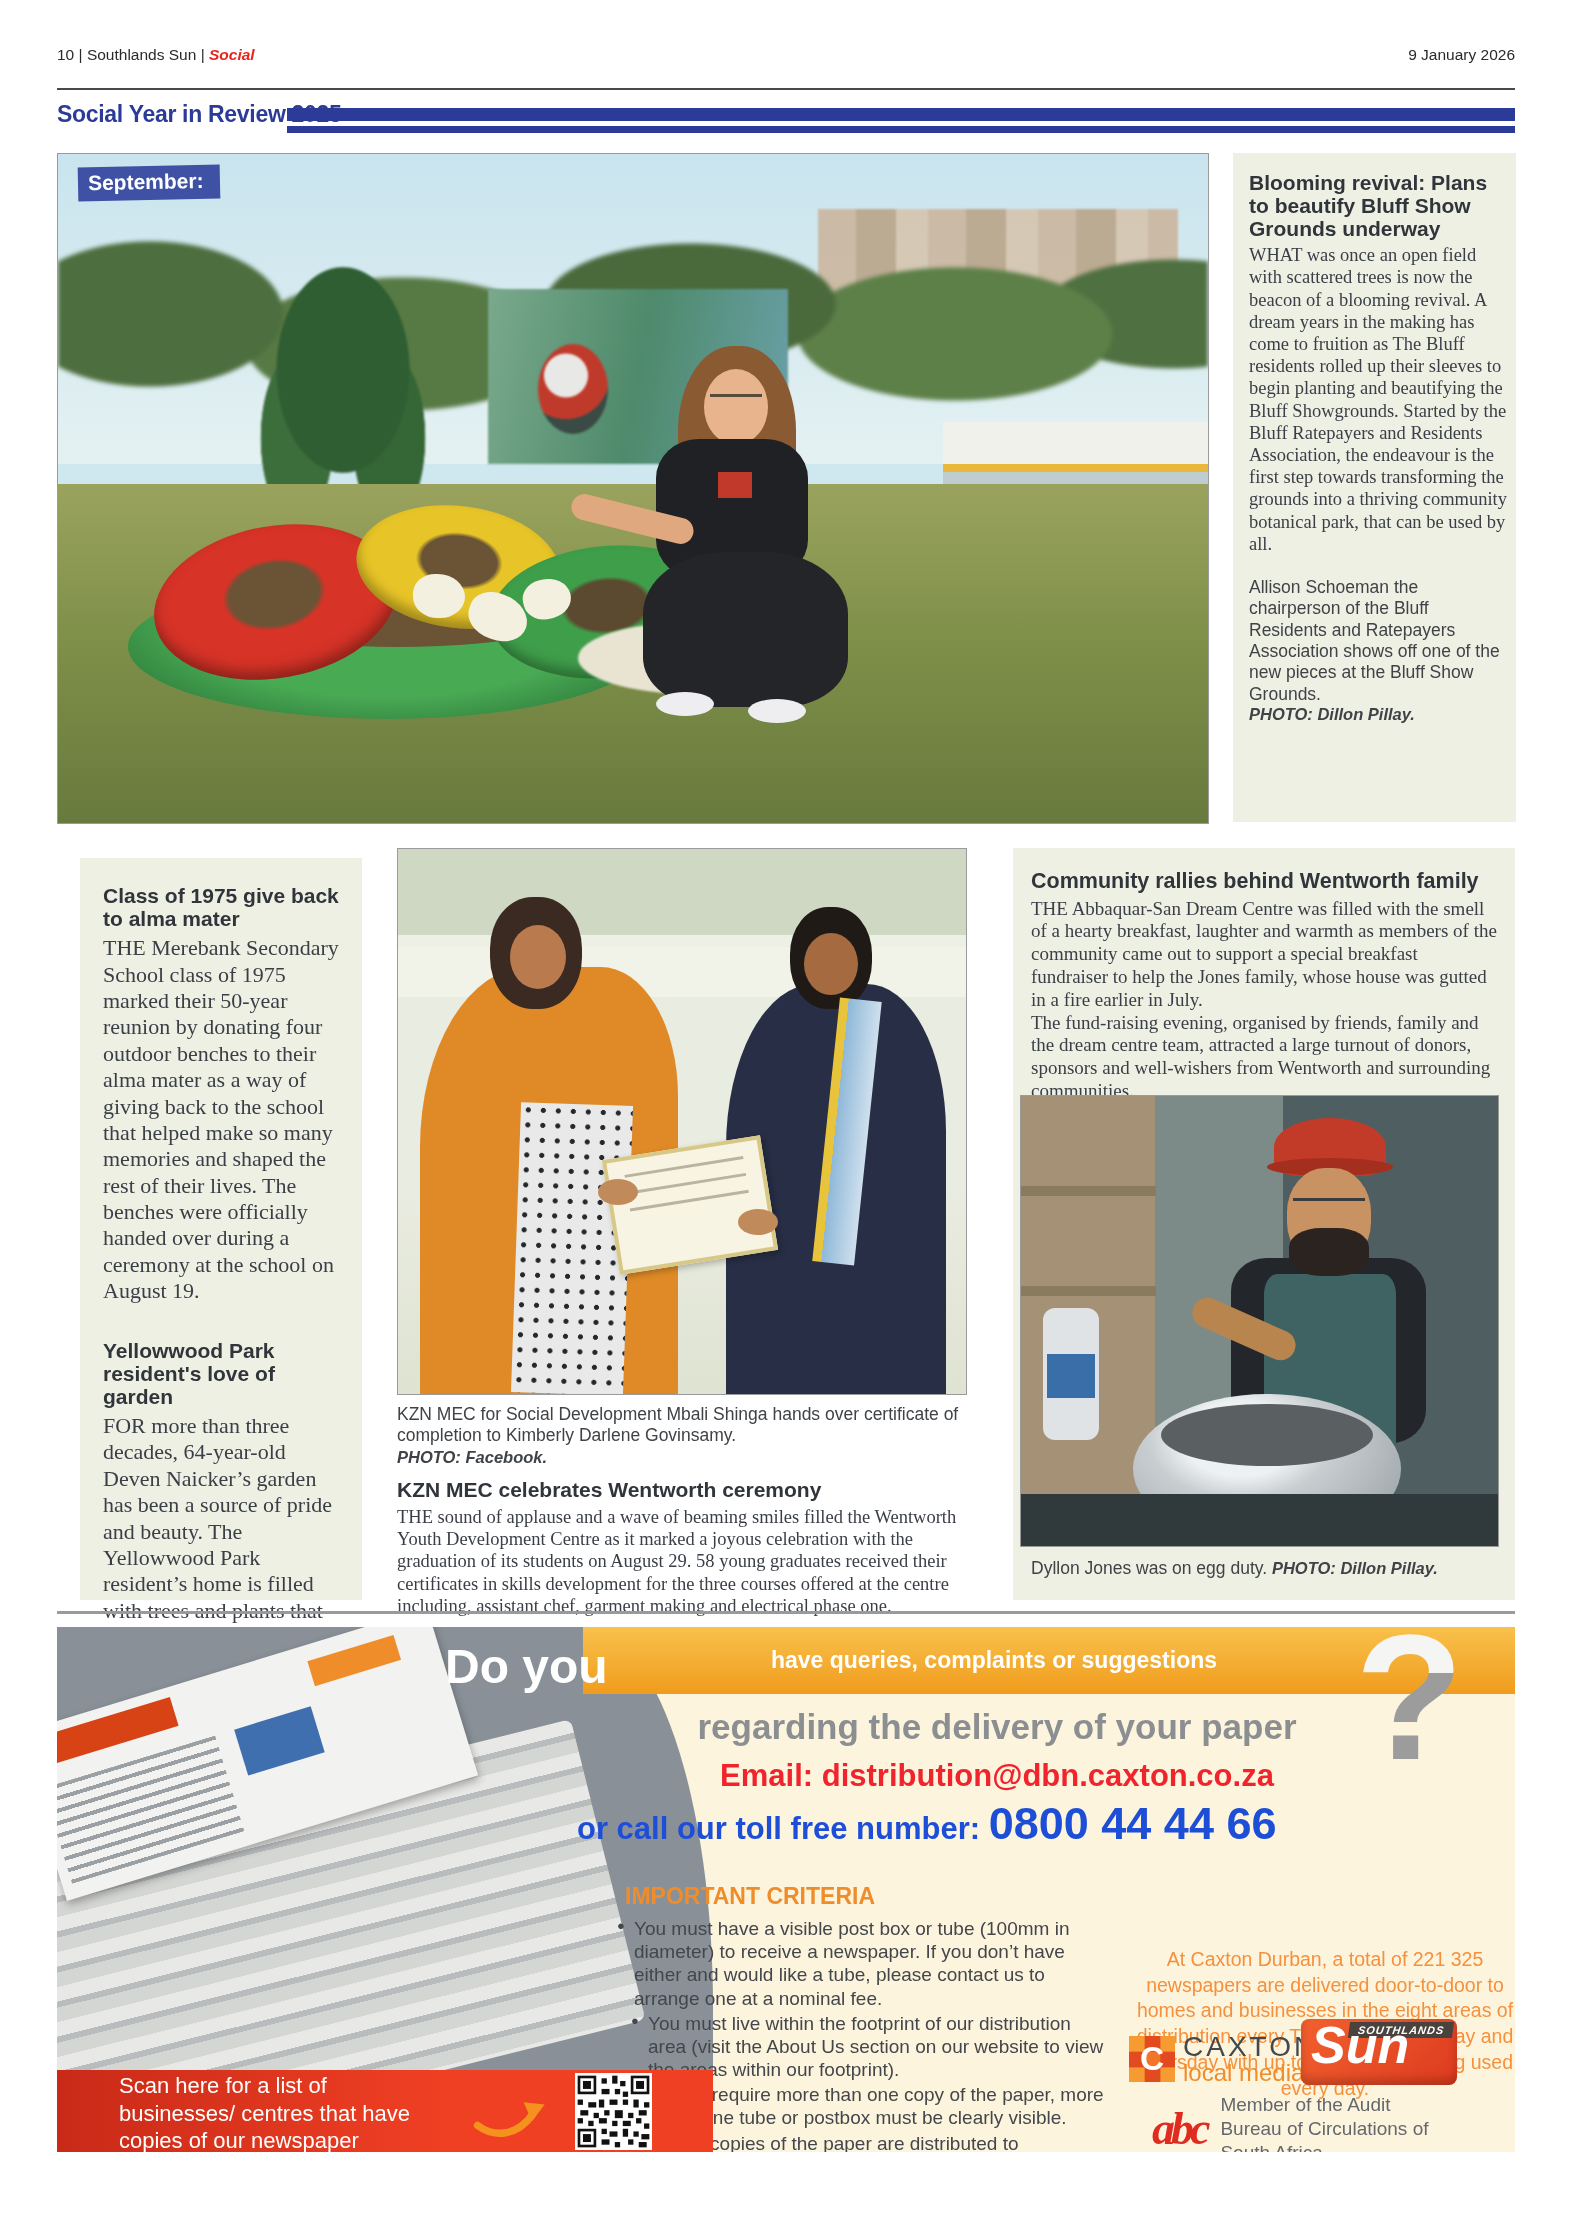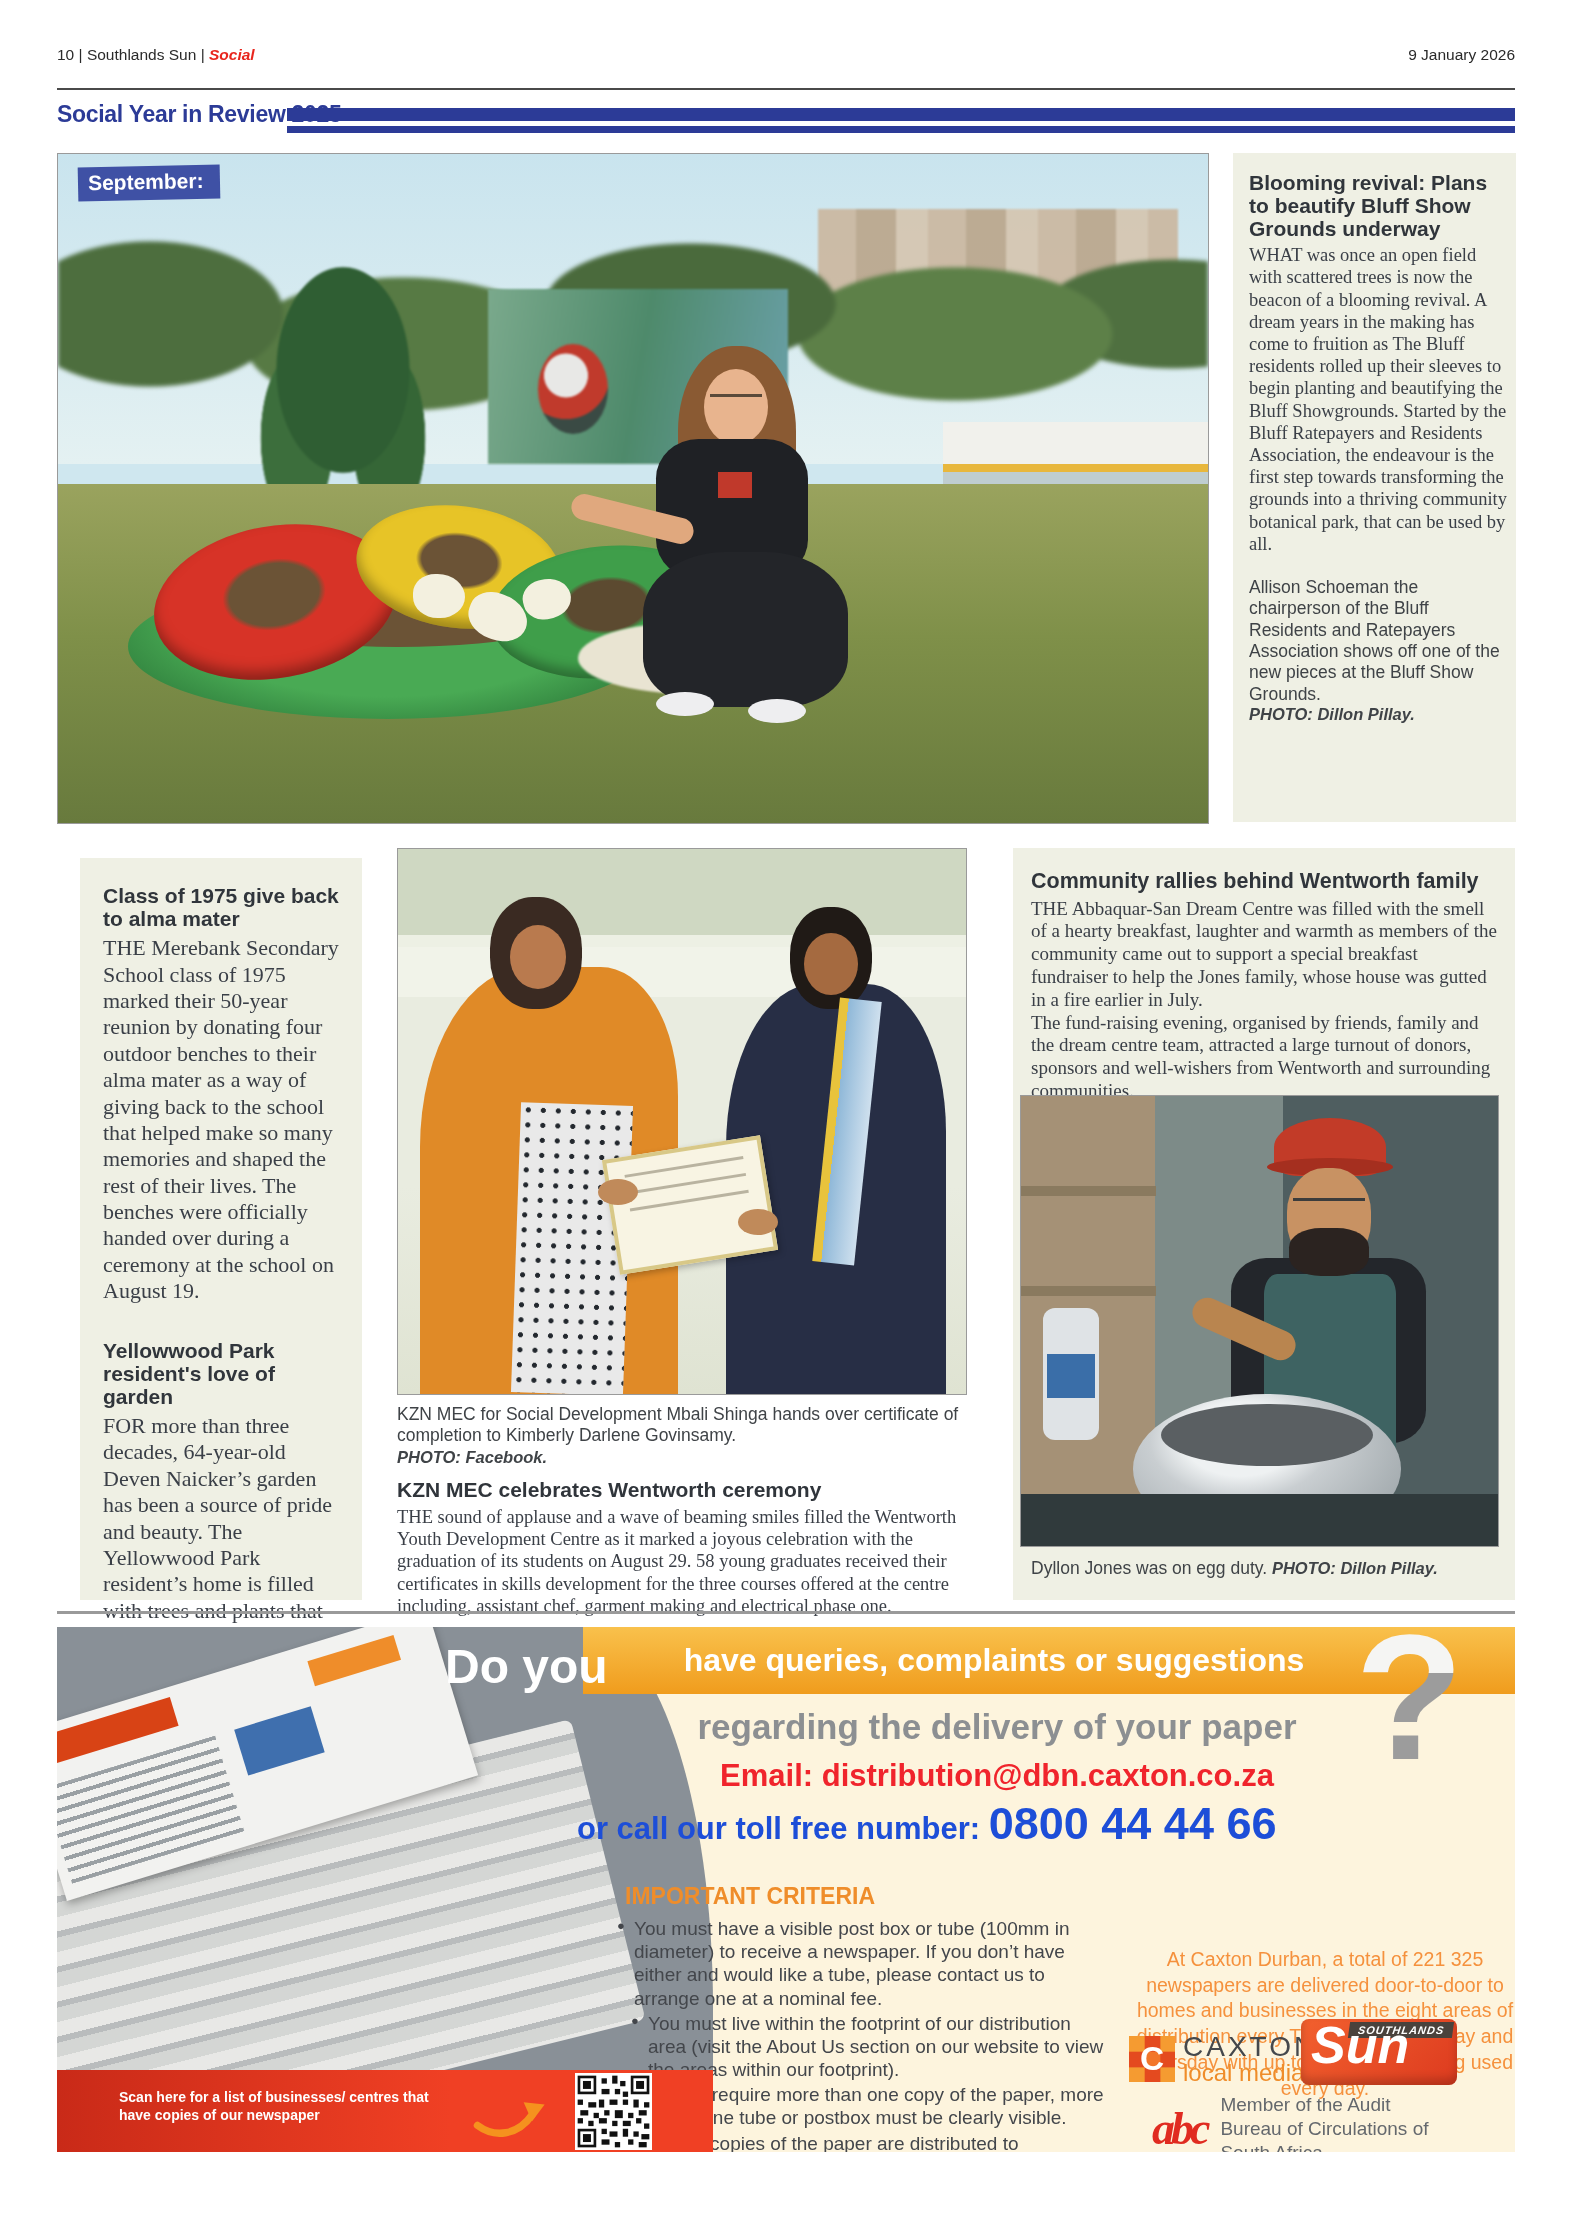--- a/index.html
+++ b/index.html
@@ -136,21 +136,21 @@
   .np-stack{left:-40px;top:160px;width:600px;height:310px;transform:rotate(-14deg);border-radius:8px;
      background:repeating-linear-gradient(180deg,#e8e8e6 0 14px,#b9bcbd 14px 20px,#d4d6d4 20px 34px);}
   .np-top{left:-25px;top:40px;width:430px;height:175px;transform:rotate(-17deg);background:#f2f2f0;box-shadow:0 4px 8px rgba(0,0,0,.3);}
   .np-red{left:8px;top:10px;width:150px;height:30px;background:#d84315;}
   .np-blue{left:210px;top:60px;width:80px;height:48px;background:#3f6fae;}
   .np-orange{left:300px;top:16px;width:90px;height:26px;background:#ef8d2a;}
   .np-lines{left:10px;top:60px;width:180px;height:100px;
      background:repeating-linear-gradient(180deg,#9aa0a4 0 4px,transparent 4px 12px);}
   .ad-banner{left:526px;top:0;width:932px;height:67px;z-index:2;
      background:linear-gradient(180deg,#f9c14c,#f09c1d);display:flex;align-items:center;}
-  .ad-banner span{width:100%;text-align:center;padding:0 150px 0 40px;color:#fff;font-weight:bold;font-size:32px;}
+  .ad-banner span{width:100%;text-align:center;padding:0 150px 0 40px;color:#fff;font-weight:bold;font-size:23px;}
   .ad-doyou{left:388px;top:12px;z-index:3;color:#fff;font-weight:bold;font-size:48px;}
   .ad-qmark{left:1298px;top:-18px;z-index:3;font-size:178px;font-weight:bold;line-height:1;
      background:linear-gradient(180deg,#f5f5f3 0 36%,#9c9c9c 36%);-webkit-background-clip:text;background-clip:text;color:transparent;}
   .ad-subline{left:560px;top:80px;width:760px;text-align:center;font-size:35px;font-weight:bold;color:#8c8f92;}
   .ad-email{left:560px;top:131px;width:760px;text-align:center;font-size:31px;font-weight:bold;color:#f0242c;}
   .ad-call{left:520px;top:171px;width:840px;text-align:left;color:#1d4ed8;font-weight:bold;}
   .ad-call .pre{font-size:31px;}
   .ad-call .num{font-size:45px;}
   .ad-criteria-title{left:568px;top:256px;font-size:23px;font-weight:bold;color:#ef8d2a;}
   .ad-bullets{left:560px;top:290px;width:496px;font-size:19px;color:#43464b;line-height:1.22;}
@@ -167,21 +167,21 @@
      background:linear-gradient(135deg,#f2602e,#dd3b1f);box-shadow:inset 0 -6px 10px rgba(0,0,0,.2);}
   .sun-logo .sun-word{position:absolute;left:10px;top:-4px;color:#fff;font-weight:900;font-style:italic;font-size:52px;}
   .sun-logo .sun-top{position:absolute;top:3px;right:4px;background:#4a423c;color:#fff;
      font-size:11px;font-style:italic;font-weight:bold;padding:2px 9px;transform:skewX(-8deg);letter-spacing:1px;}
   .abc-row{left:1095px;top:466px;display:flex;align-items:center;gap:14px;}
   .abc-glyph{font-family:"Liberation Serif",serif;font-style:italic;font-weight:900;font-size:46px;
      color:#e02b20;letter-spacing:-4px;line-height:1;}
   .abc-text{width:215px;font-size:19px;color:#64686d;line-height:1.25;}
   .scan-strip{left:0;top:443px;width:656px;height:82px;z-index:2;
      background:linear-gradient(90deg,#c92a18,#f04024 60%);}
-  .scan-text{position:absolute;left:62px;top:19px;width:310px;color:#fff;font-weight:bold;font-size:14px;line-height:1.25;}
+  .scan-text{position:absolute;left:62px;top:2px;width:310px;color:#fff;font-weight:normal;font-size:22px;line-height:1.25;}
   .scan-arrow{position:absolute;left:416px;top:26px;}
   .qr{position:absolute;left:518px;top:3px;width:77px;height:77px;background:#fff;z-index:3;}
 </style>
 </head>
 <body>
 
 <div class="page">
 
   <div class="abs mast-left">
     <span>10 | Southlands Sun |</span>

